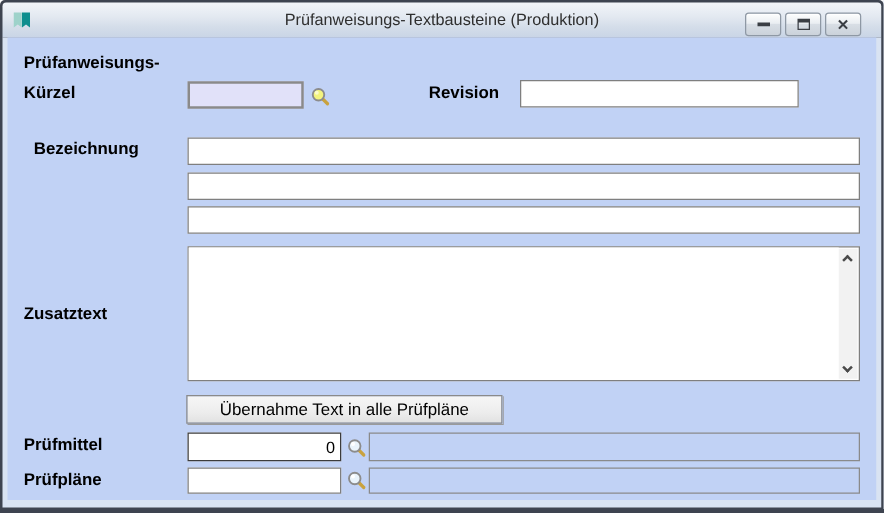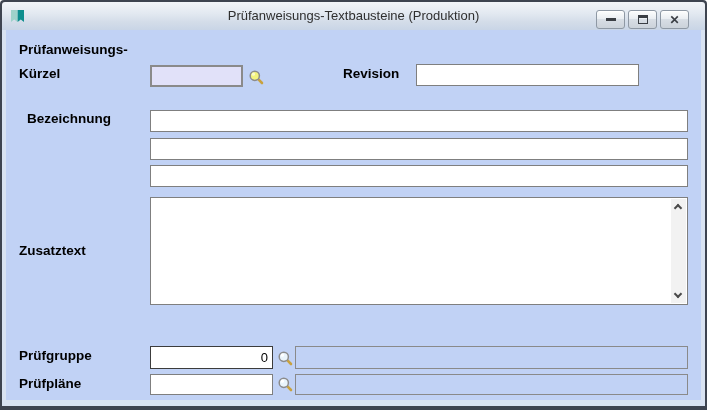--- a/index.html
+++ b/index.html
@@ -132,22 +132,23 @@
 
     <div class="lbl" style="left:13px; top:169px;margin-top:44px;">Zusatztext</div>
     <div class="textbox" style="left:144px; top:167px; width:538px; height:108px;">
       <textarea style=""></textarea>
       <div class="vscroll">
         <span class="chev chev-up"></span>
         <span class="chev chev-down"></span>
       </div>
     </div>
 
+    <button class="push-btn" style="left:143px; top:286px; width:253px; height:23px;">Übernahme Text in alle Prüfpläne</button>
 
-    <div class="lbl" style="left:13px; top:318px;">Prüfgruppe</div>
+    <div class="lbl" style="left:13px; top:318px;">Prüfmittel</div>
     <input class="field field-num" style="left: 144px; top: 316px; width: 123px; height: 23px;" value="0">
     <svg class="lookup" style="left:271px; top:320px;" viewBox="0 0 16 16">
       <line x1="10.2" y1="10.2" x2="14" y2="14" stroke="#C9A23F" stroke-width="2.6" stroke-linecap="round"></line>
       <circle cx="6.8" cy="6.8" r="4.6" fill="#EAF4FB" stroke="#8C8C8C" stroke-width="1.5"></circle>
       <circle cx="5.4" cy="5.2" r="1.6" fill="#FFFFFF" stroke="none"></circle>
     </svg>
     <div class="field field-disabled" style="left:289px; top:316px; width:393px; height:23px;"></div>
 
     <div class="lbl" style="left:13px; top:346px;">Prüfpläne</div>
     <input class="field" style="left: 144px; top: 344px; width: 123px; height: 21px;" value="">

